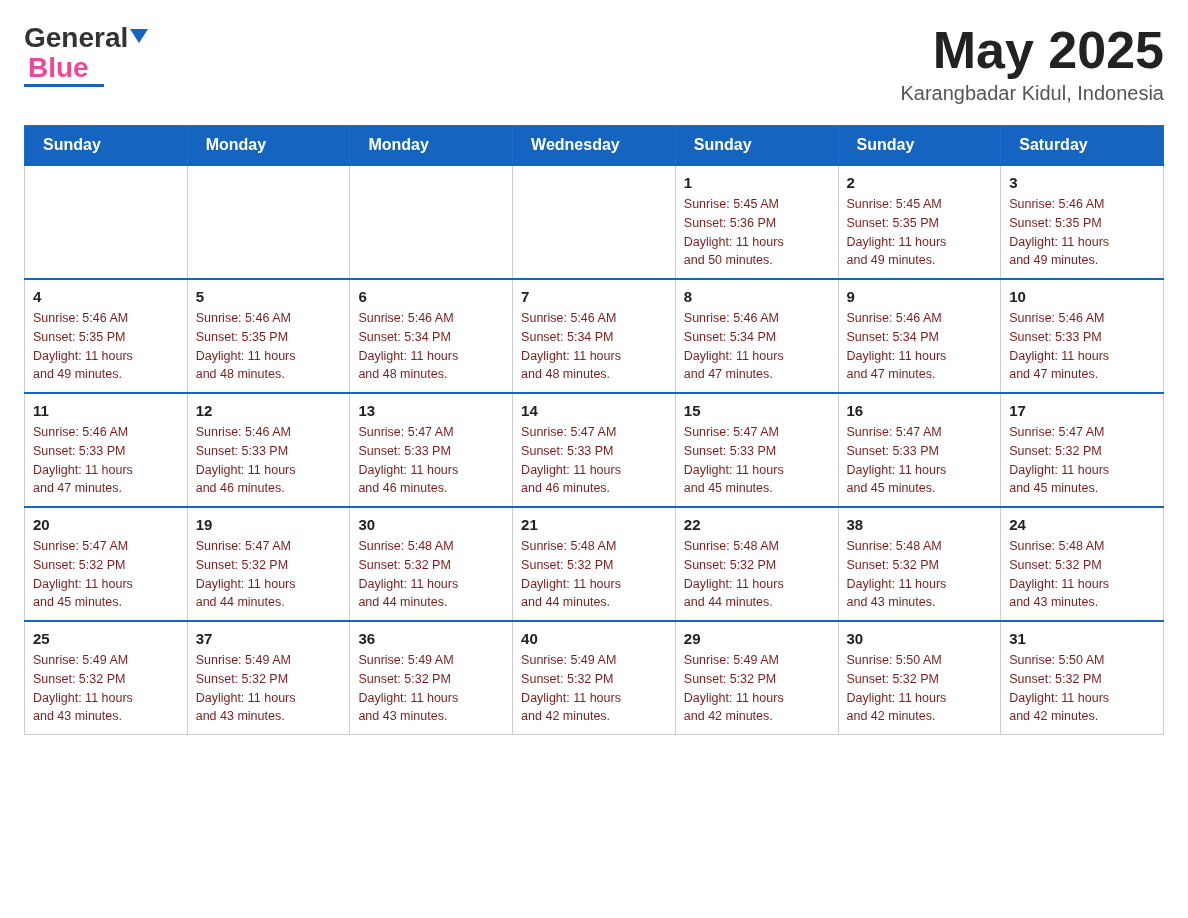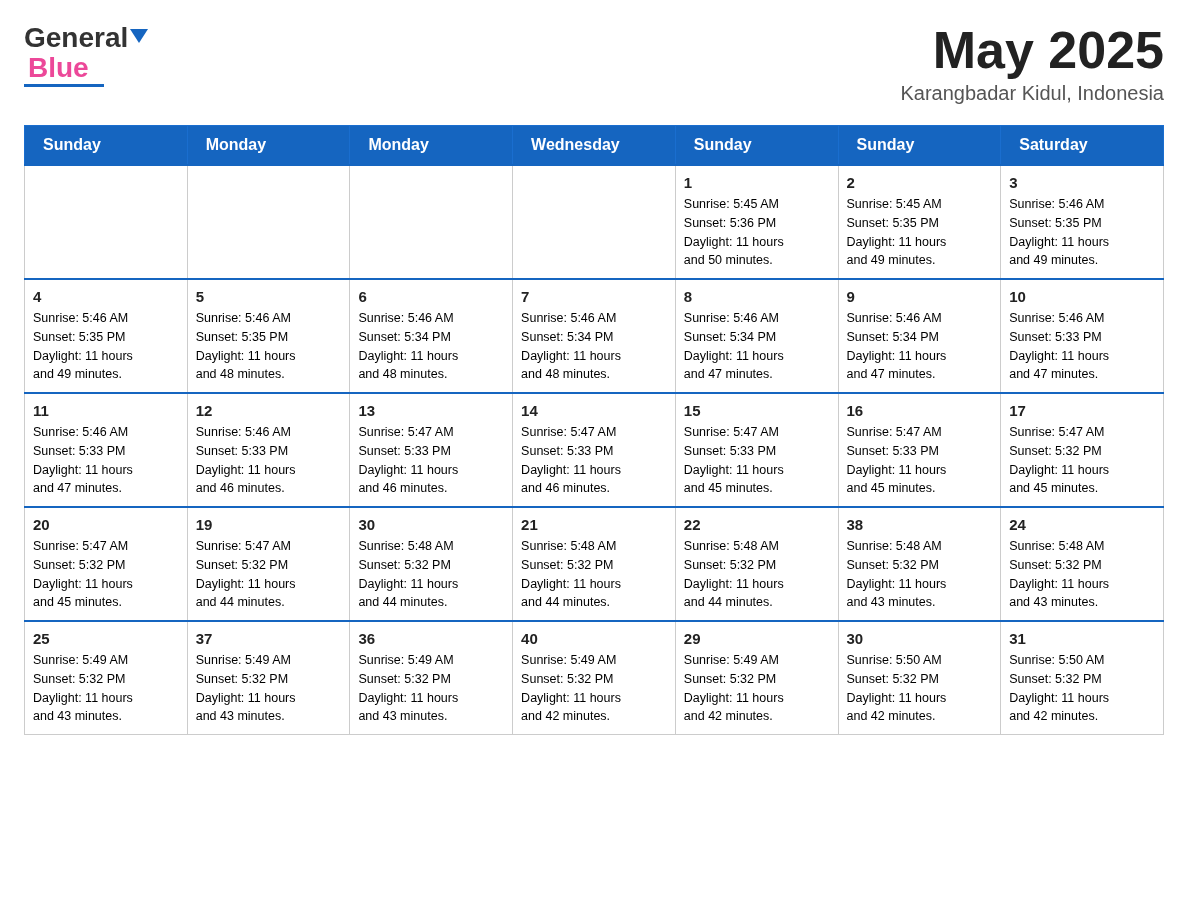--- a/index.html
+++ b/index.html
@@ -85,21 +85,21 @@
     }
     .day-num {
       font-size: 15px;
       font-weight: bold;
       color: #222;
       display: block;
       margin-bottom: 4px;
     }
     .day-info {
       font-size: 12.5px;
-      color: #000000;
+      color: #7f1d1d;
       line-height: 1.5;
     }
     .empty-cell {
       background: #fff;
     }
     .week-row td {
       border-top: 2px solid #1565c0;
     }
   </style>
 </head>

